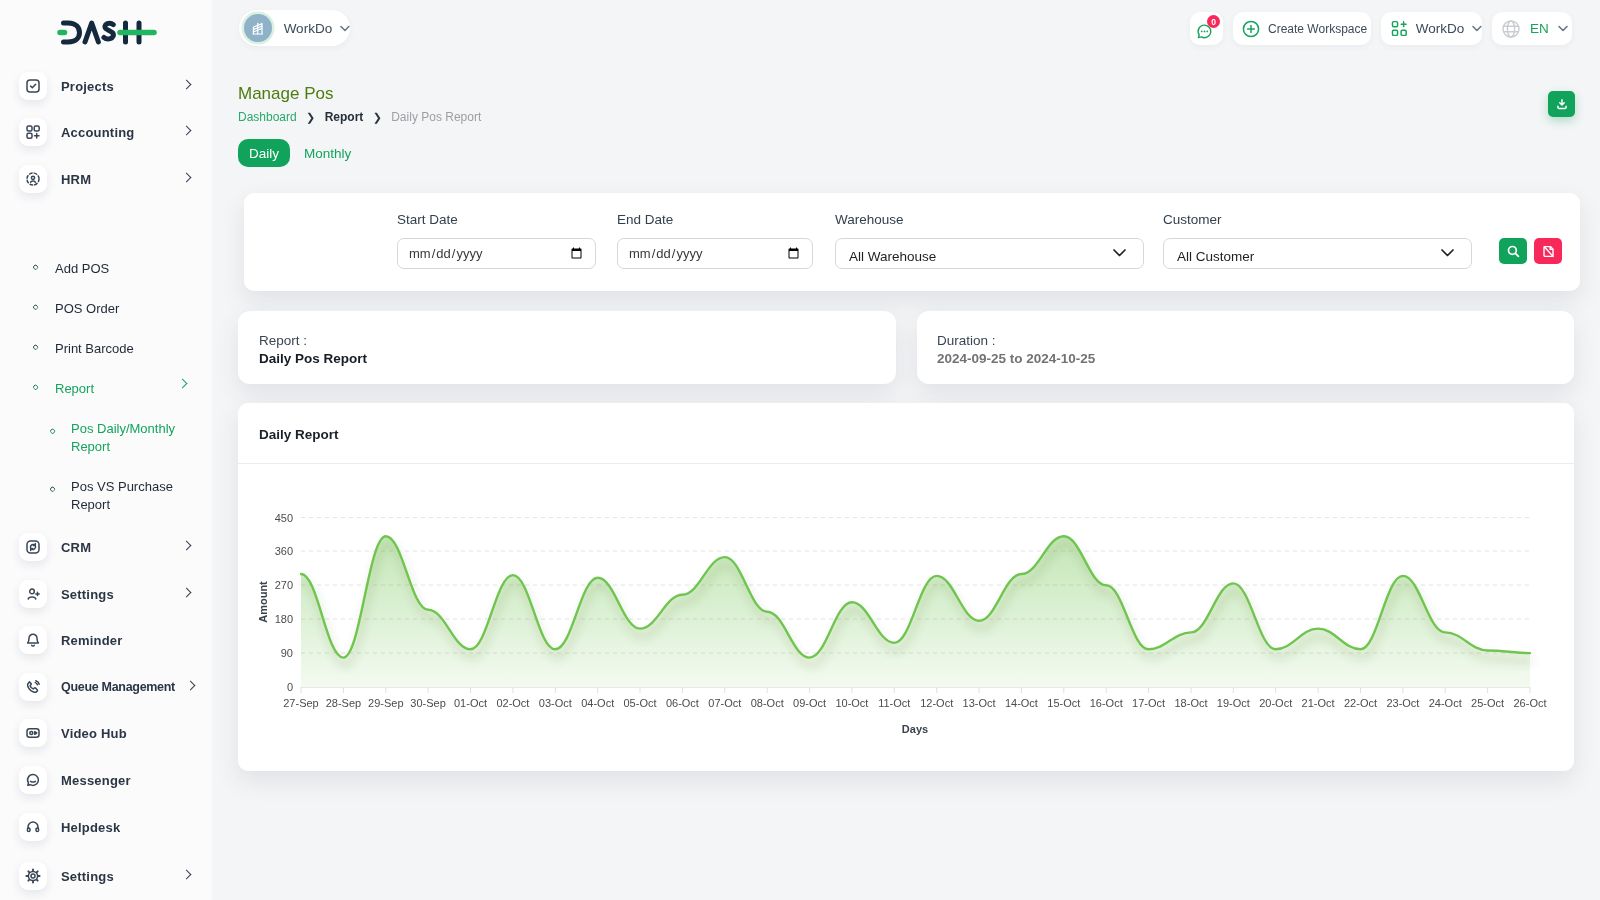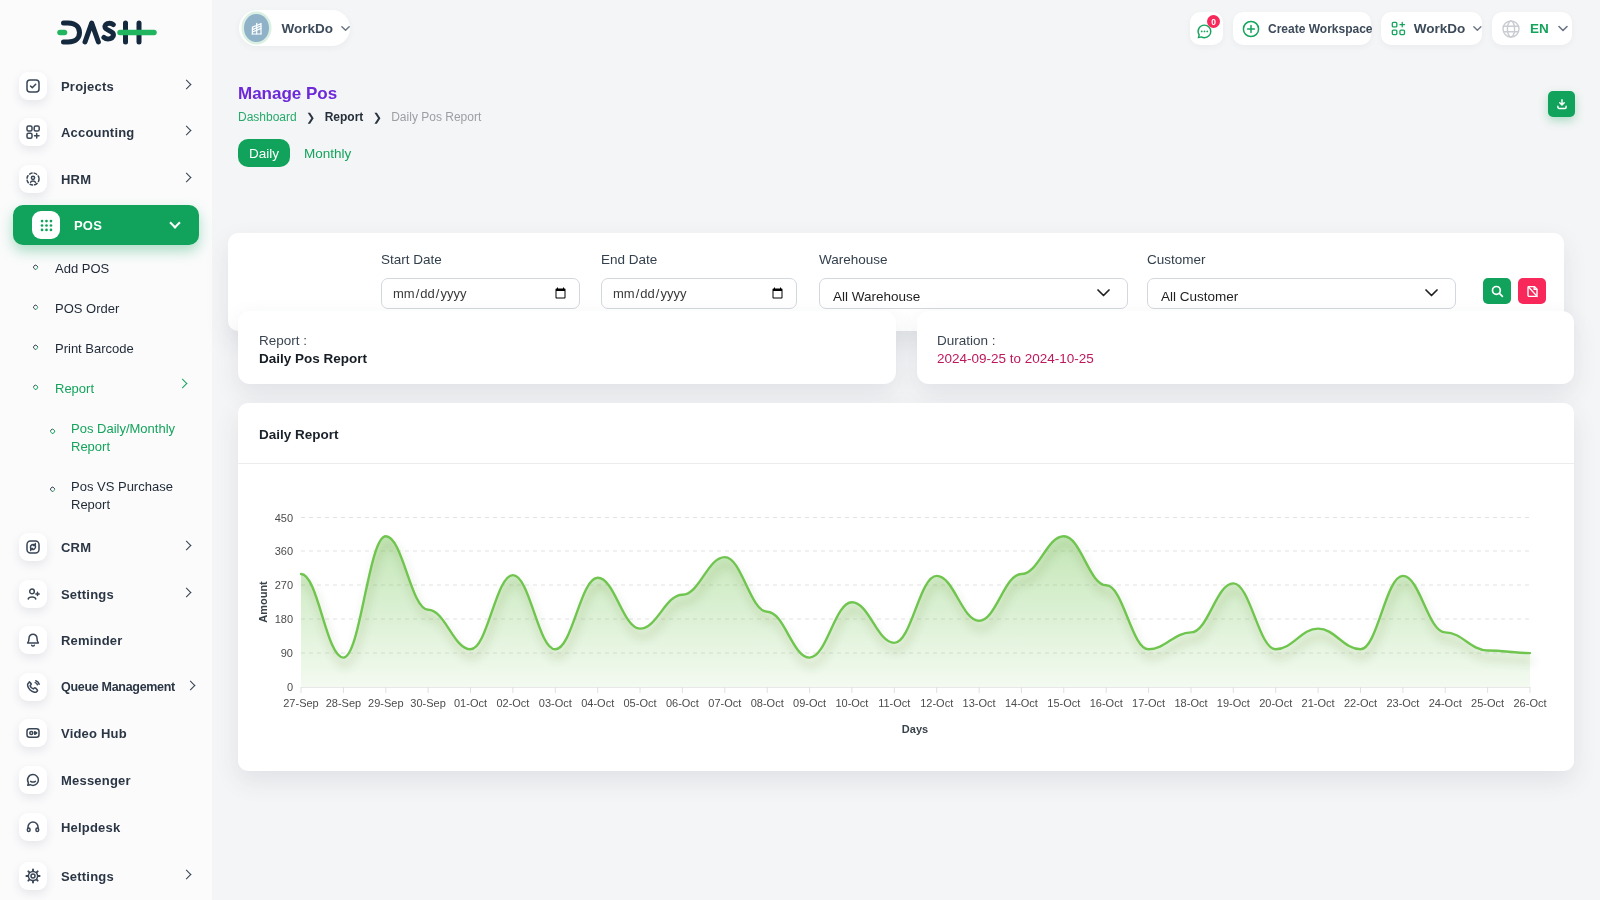--- a/index.html
+++ b/index.html
@@ -19,23 +19,23 @@
   .active-bar .ibox { box-shadow:none; }
   .active-bar .mtext { color:#fff; }
   .active-bar .chevd { position:absolute; right:20px; top:14px; width:8px; height:8px;
           border-right:2px solid #fff; border-bottom:2px solid #fff; transform:rotate(45deg); }
   .sub { position:absolute; font-size:13px; font-weight:400; color:#1f2a36; white-space:normal; }
   .sub.green { color:#14a45c; }
   .bullet { position:absolute; width:4.5px; height:4.5px; border-radius:50%; border:1.8px solid #3a4755; border-bottom-color:#21b55f; transform:rotate(-45deg); }
   .bullet.green { border-color:#14a45c; border-top-color:#3a4755; }
   
   .pill { position:absolute; background:#fff; border-radius:12px; box-shadow:0 2px 6px rgba(40,50,70,.05); display:flex; align-items:center; }
-  .btxt { font-size:14px; font-weight:700; color:#3c4a59; }
+  .btxt { font-size:14px; font-weight:400; color:#3c4a59; }
   
-  h1 { position:absolute; left:238px; top:84px; font-size:17px; font-weight:700; color:#6d28d9; }
+  h1 { position:absolute; left:238px; top:84px; font-size:17px; font-weight:400; color:#4d7c0f; }
   .crumb { position:absolute; left:238px; top:110px; font-size:12px; }
   
   .card { position:absolute; background:#fff; border-radius:10px; box-shadow:0 10px 24px rgba(50,60,85,.10); }
   .flabel { position:absolute; top:19px; font-size:13.5px; color:#33404d; font-weight:500;}
   .finput { position:absolute; top:45px; height:31px; border:1px solid #d3d8dd; border-radius:7px; background:#fff;
             font-family:"Liberation Sans",sans-serif; font-size:13px; color:#3a3a3a; padding:0 10px; }
   select.finput { appearance:none; -webkit-appearance:none; padding:5px 32px 0 13px; color:#1f1f1f; font-size:13.5px; }
   .selchev { position:absolute; pointer-events:none; }
   .btn-sq { position:absolute; top:45px; width:28px; height:26px; border-radius:5px; display:flex; align-items:center; justify-content:center; }
 </style>
@@ -82,37 +82,20 @@
       <span class="ibox" id="ic-hrm">
         <svg width="16" height="16" viewBox="0 0 16 16">
           <circle cx="8" cy="8" r="6" fill="none" stroke="#3a4757" stroke-width="1.5" stroke-linecap="round" stroke-linejoin="round" stroke-dasharray="2.6 2.2"></circle>
           <circle cx="8" cy="6.8" r="1.6" fill="none" stroke="#3a4757" stroke-width="1.5" stroke-linecap="round" stroke-linejoin="round"></circle>
           <path d="M5.6 11.2c.5-1.5 4.3-1.5 4.8 0" fill="none" stroke="#3a4757" stroke-width="1.5" stroke-linecap="round" stroke-linejoin="round"></path>
         </svg>
       </span>
       <span class="mtext">HRM</span>
       <span class="chev"></span>
     </div>
-  <div class="active-bar">
-      <span class="ibox" id="ic-pos">
-        <svg width="15" height="15" viewBox="0 0 14.8 14.8">
-          <circle cx="3.0" cy="3.0" r="1.35" fill="#11a35b"></circle>
-          <circle cx="7.4" cy="3.0" r="1.35" fill="#11a35b"></circle>
-          <circle cx="11.8" cy="3.0" r="1.35" fill="#11a35b"></circle>
-          <circle cx="3.0" cy="7.4" r="1.35" fill="#11a35b"></circle>
-          <circle cx="7.4" cy="7.4" r="1.35" fill="#11a35b"></circle>
-          <circle cx="11.8" cy="7.4" r="1.35" fill="#11a35b"></circle>
-          <circle cx="3.0" cy="11.8" r="1.35" fill="#11a35b"></circle>
-          <circle cx="7.4" cy="11.8" r="1.35" fill="#11a35b"></circle>
-          <circle cx="11.8" cy="11.8" r="1.35" fill="#11a35b"></circle>
-        </svg>
-      </span>
-      <span class="mtext">POS</span>
-      <span class="chevd"></span>
-    </div>
   <span class="bullet" style="left:33px; top:265px;"></span>
     <span class="sub" style="left:55px; top:261px;">Add POS</span>
   <span class="bullet" style="left:33px; top:305px;"></span>
     <span class="sub" style="left:55px; top:301px;">POS Order</span>
   <span class="bullet" style="left:33px; top:345px;"></span>
     <span class="sub" style="left:55px; top:341px;">Print Barcode</span>
   <span class="bullet green" style="left:33px; top:385px;"></span>
     <span class="sub green" style="left:55px; top:381px;">Report</span>
   <span class="chev" style="position:absolute; right:26px; top:385px; border-color:#14a45c;"></span>
   <span class="bullet green" style="left:50px; top:429px;"></span>
@@ -290,21 +273,21 @@
 <div class="abs" id="dl-btn" style="left:1548px; top:91px; width:27px; height:26px; background:#11a35b; border-radius:5px;
      display:flex; align-items:center; justify-content:center; box-shadow:0 4px 10px rgba(17,163,91,.3);">
     <svg width="12" height="12" viewBox="0 0 14 14">
       <g fill="none" stroke="#fff" stroke-width="1.7" stroke-linecap="round" stroke-linejoin="round">
         <path d="M7 2v6 M4.4 5.6L7 8.2l2.6-2.6"></path>
         <path d="M2.2 9.5v1.3a1.4 1.4 0 0 0 1.4 1.4h6.8a1.4 1.4 0 0 0 1.4-1.4V9.5"></path>
       </g>
     </svg>
   </div>
 
-<div class="card" style="left:228px; top:193px; width:1336px; height:98px;margin-top:40px;">
+<div class="card" style="left:244px; top:193px; width:1336px; height:98px;">
   <span class="flabel" style="left:153px;">Start Date</span>
   <span class="flabel" style="left:373px;">End Date</span>
   <span class="flabel" style="left:591px;">Warehouse</span>
   <span class="flabel" style="left:919px;">Customer</span>
   <input type="date" class="finput" style="left: 153px; width: 199px;">
   <input type="date" class="finput" style="left: 373px; width: 196px;">
   <select class="finput" style="left:591px; width:309px;"><option>All Warehouse</option></select>
   <select class="finput" style="left:919px; width:309px;"><option>All Customer</option></select>
   <svg class="selchev" style="left:869px; top:56px;" width="13" height="8" viewBox="0 0 13 8">
       <path d="M1 1l5.5 5.5L12 1" fill="none" stroke="#222" stroke-width="1.7" stroke-linecap="round" stroke-linejoin="round"></path>
@@ -328,21 +311,21 @@
       </svg>
     </div>
 </div>
 
 <div class="card" style="left:238px; top:311px; width:658px; height:73px; border-radius:12px;">
   <div style="position:absolute; left:21px; top:22px; font-size:13.5px; color:#3a4552;">Report :</div>
   <div style="position:absolute; left:21px; top:40px; font-size:13.5px; font-weight:700; color:#161c24;">Daily Pos Report</div>
 </div>
 <div class="card" style="left:917px; top:311px; width:657px; height:73px; border-radius:12px;">
   <div style="position:absolute; left:20px; top:22px; font-size:13.5px; color:#3a4552;">Duration :</div>
-  <div style="position:absolute; left:20px; top:40px; font-size:13.5px; font-weight:400; color:#be185d;">2024-09-25 to 2024-10-25</div>
+  <div style="position:absolute; left:20px; top:40px; font-size:13.5px; font-weight:700; color:#737373;">2024-09-25 to 2024-10-25</div>
 </div>
 
 <div class="card" style="left:238px; top:403px; width:1336px; height:368px;">
   <div style="position:absolute; left:21px; top:24px; font-size:13.5px; font-weight:700; color:#1a222b;">Daily Report</div>
   <div style="position:absolute; left:0; top:60px; width:1336px; border-top:1px solid #ececec;"></div>
   <div id="chart" style="position:absolute; left:0; top:60px;"><svg width="1336" height="308" viewBox="0 0 1336 308">
 <defs>
 <linearGradient id="ag" x1="0" y1="54" x2="0" y2="224" gradientUnits="userSpaceOnUse">
 <stop offset="0" stop-color="#6cc24c" stop-opacity="0.45"></stop>
 <stop offset="1" stop-color="#6cc24c" stop-opacity="0.08"></stop>

